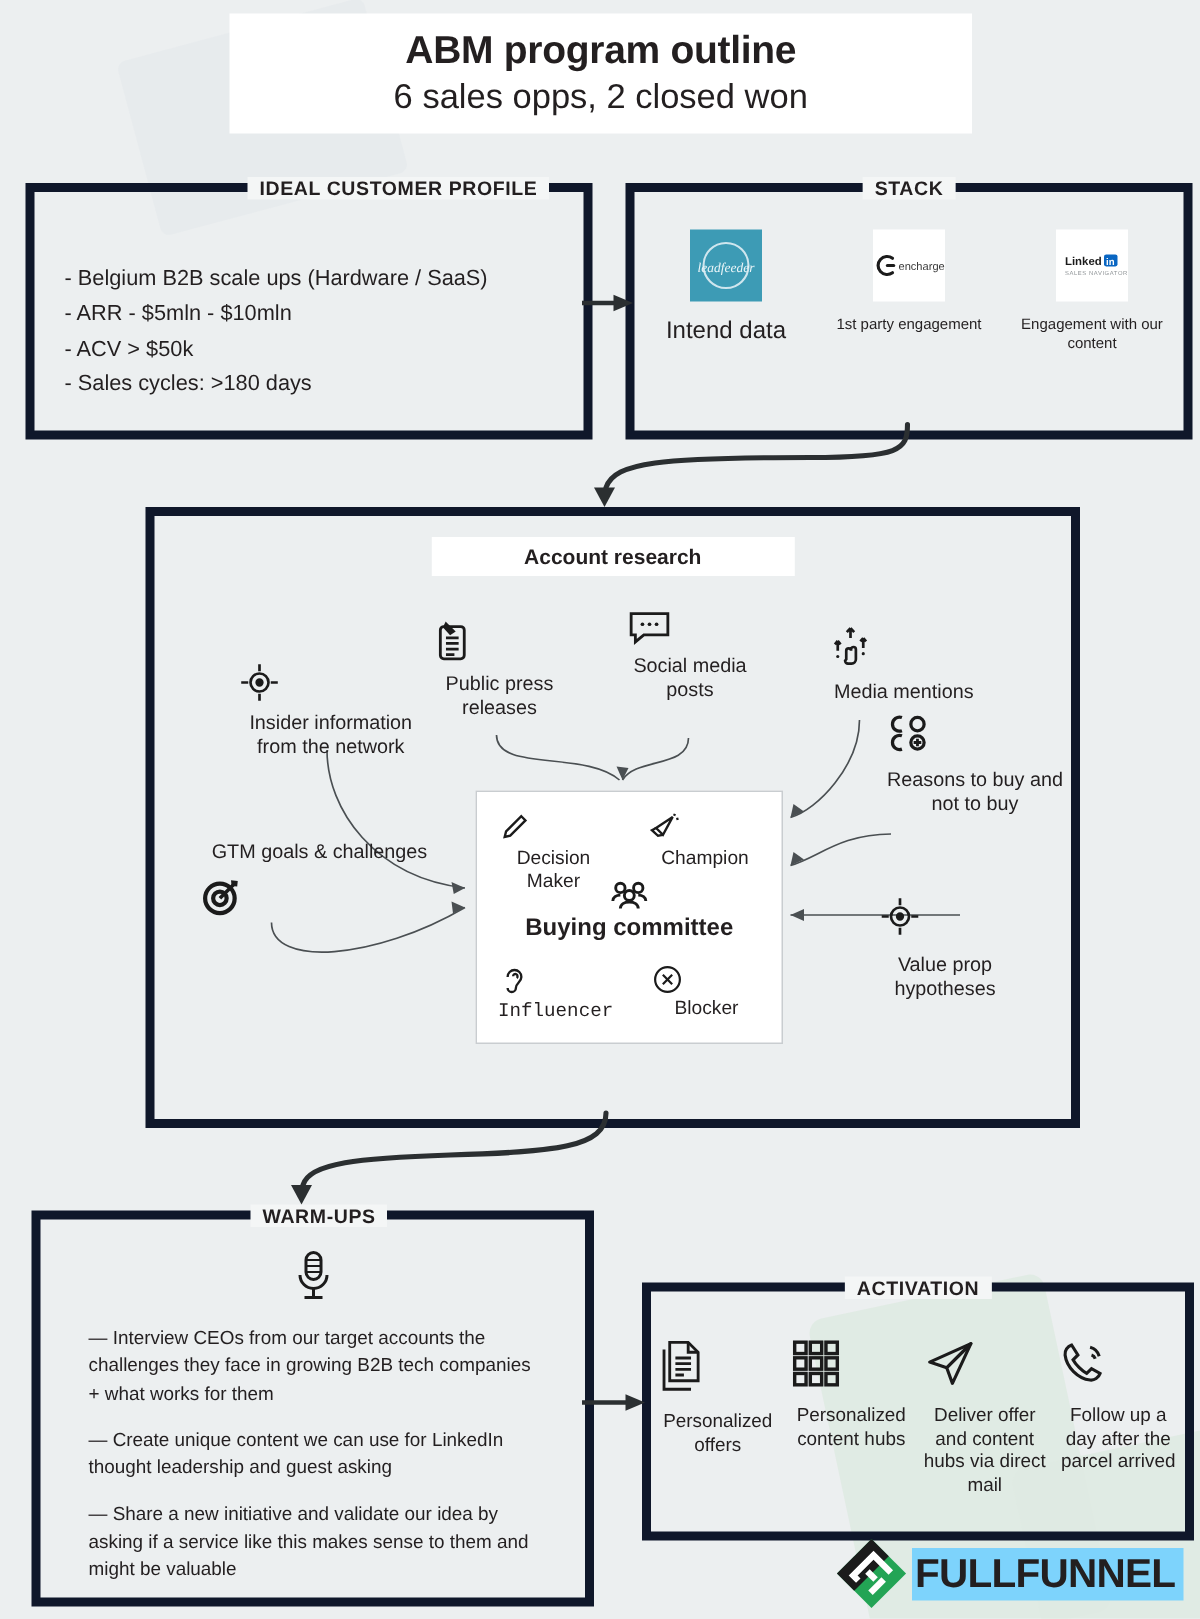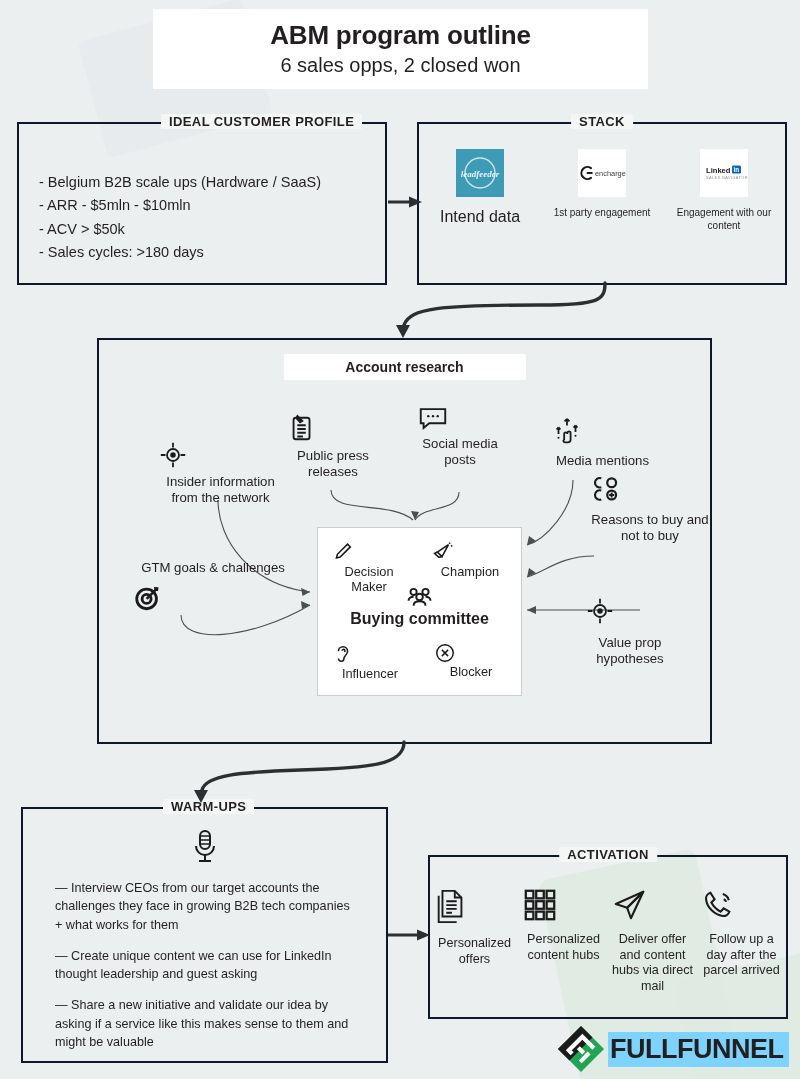--- a/index.html
+++ b/index.html
@@ -20,44 +20,44 @@
   .wm{position:absolute;left:90px;top:18px;width:170px;height:120px;
       background:#e6eaec;transform:rotate(-15deg);border-radius:6px;opacity:.75;}
 
   
   .title-card{
     position:absolute;left:153px;top:9px;width:495px;height:80px;
     background:#ffffff;display:flex;flex-direction:column;
     align-items:center;justify-content:center;
   }
   .title-main{font-size:26px;font-weight:bold;letter-spacing:-.2px;line-height:1.15;}
-  .title-sub{font-size:20px;font-weight:400;line-height:1.2;margin-top:2px;}
-
-  
-  .panel{position:absolute;border:2px solid #0f172a;background:transparent;}
+  .title-sub{font-size:23px;font-weight:400;line-height:1.2;margin-top:2px;}
+
+  
+  .panel{position:absolute;border:6px solid #0f172a;background:transparent;}
   .panel-legend{
     position:absolute;top:-10px;left:50%;transform:translateX(-50%);
     background:#f4f6f6;padding:0 8px;font-size:13px;font-weight:bold;
     letter-spacing:.4px;white-space:nowrap;
   }
 
   
   #icp{left:17px;top:122px;width:366px;height:159px;}
   #icp .legend{left:142px;transform:none;}
   .icp-list{position:absolute;left:20px;top:47px;font-size:14.5px;line-height:1.62;}
   .icp-list div{white-space:nowrap;}
 
   
   #stack{left:417px;top:122px;width:366px;height:159px;}
   .stack-items{position:absolute;left:0;top:25px;width:100%;
       display:flex;justify-content:space-around;align-items:flex-start;}
   .stack-item{width:110px;text-align:center;}
   .logo-box{width:48px;height:48px;margin:0 auto 10px;display:flex;
       align-items:center;justify-content:center;}
-  .logo-lf{background:#3d9bb5;font-weight:bold;}
+  .logo-lf{background:#3d9bb5;}
   .logo-white{background:#fff;}
   .stack-cap{font-size:10px;line-height:1.25;}
   .cap-big{font-size:16px;}
 
   
   #research{left:97px;top:338px;width:611px;height:402px;}
   .research-head{
     position:absolute;left:50%;top:14px;transform:translateX(-50%);
     background:#ffffff;padding:5px 62px;font-size:14px;font-weight:bold;
   }
@@ -291,21 +291,21 @@
       <svg width="30" height="22" viewBox="0 0 32 24" stroke="#1b1b1b" stroke-width="2.1" fill="none">
         <circle cx="9" cy="6.5" r="3.4"></circle>
           <circle cx="22" cy="6.5" r="3.4"></circle>
         <circle cx="15.5" cy="12" r="3.6"></circle>
         <path d="M3.5 16c0-2.8 2.4-4.3 5.5-4.3M27.5 16c0-2.8-2.4-4.3-5.5-4.3"></path>
         <path d="M9 21.5c0-3.2 2.9-4.8 6.5-4.8s6.5 1.6 6.5 4.8"></path>
       </svg>
     </span>
     <div class="cm-title">Buying committee</div>
 
-    <div class="cm" style="left:14px;top:114px;width:76px;">
+    <div class="cm" style="left:14px;top:114px;width:76px;font-family:Liberation Mono, monospace;">
       <span class="ic">
         <svg width="22" height="24" viewBox="0 0 24 26" stroke="#1b1b1b" stroke-width="1.7" fill="none">
           <path d="M7 10a5 5 0 1 1 10 0c0 4-4 4.5-4 8a3 3 0 0 1-6 0"></path>
           <path d="M11 9.5a1.6 1.6 0 1 1 2.6 1.3"></path>
         </svg>
       </span>
       <span>Influencer</span>
     </div>
     <div class="cm" style="left:116px;top:114px;width:74px;">
       <span class="ic">

